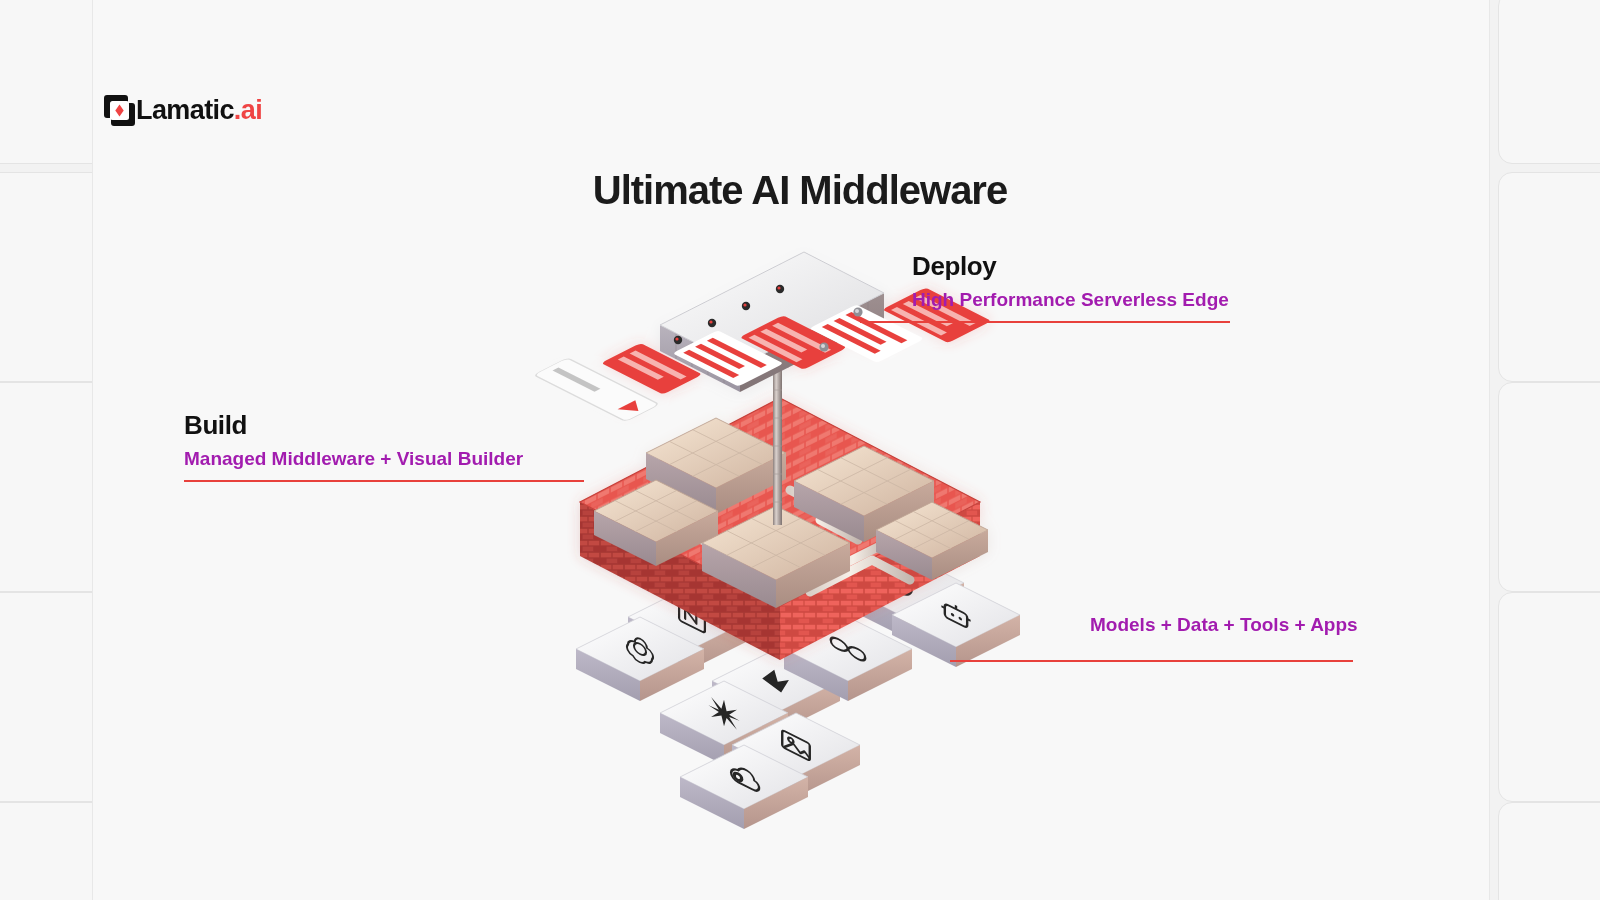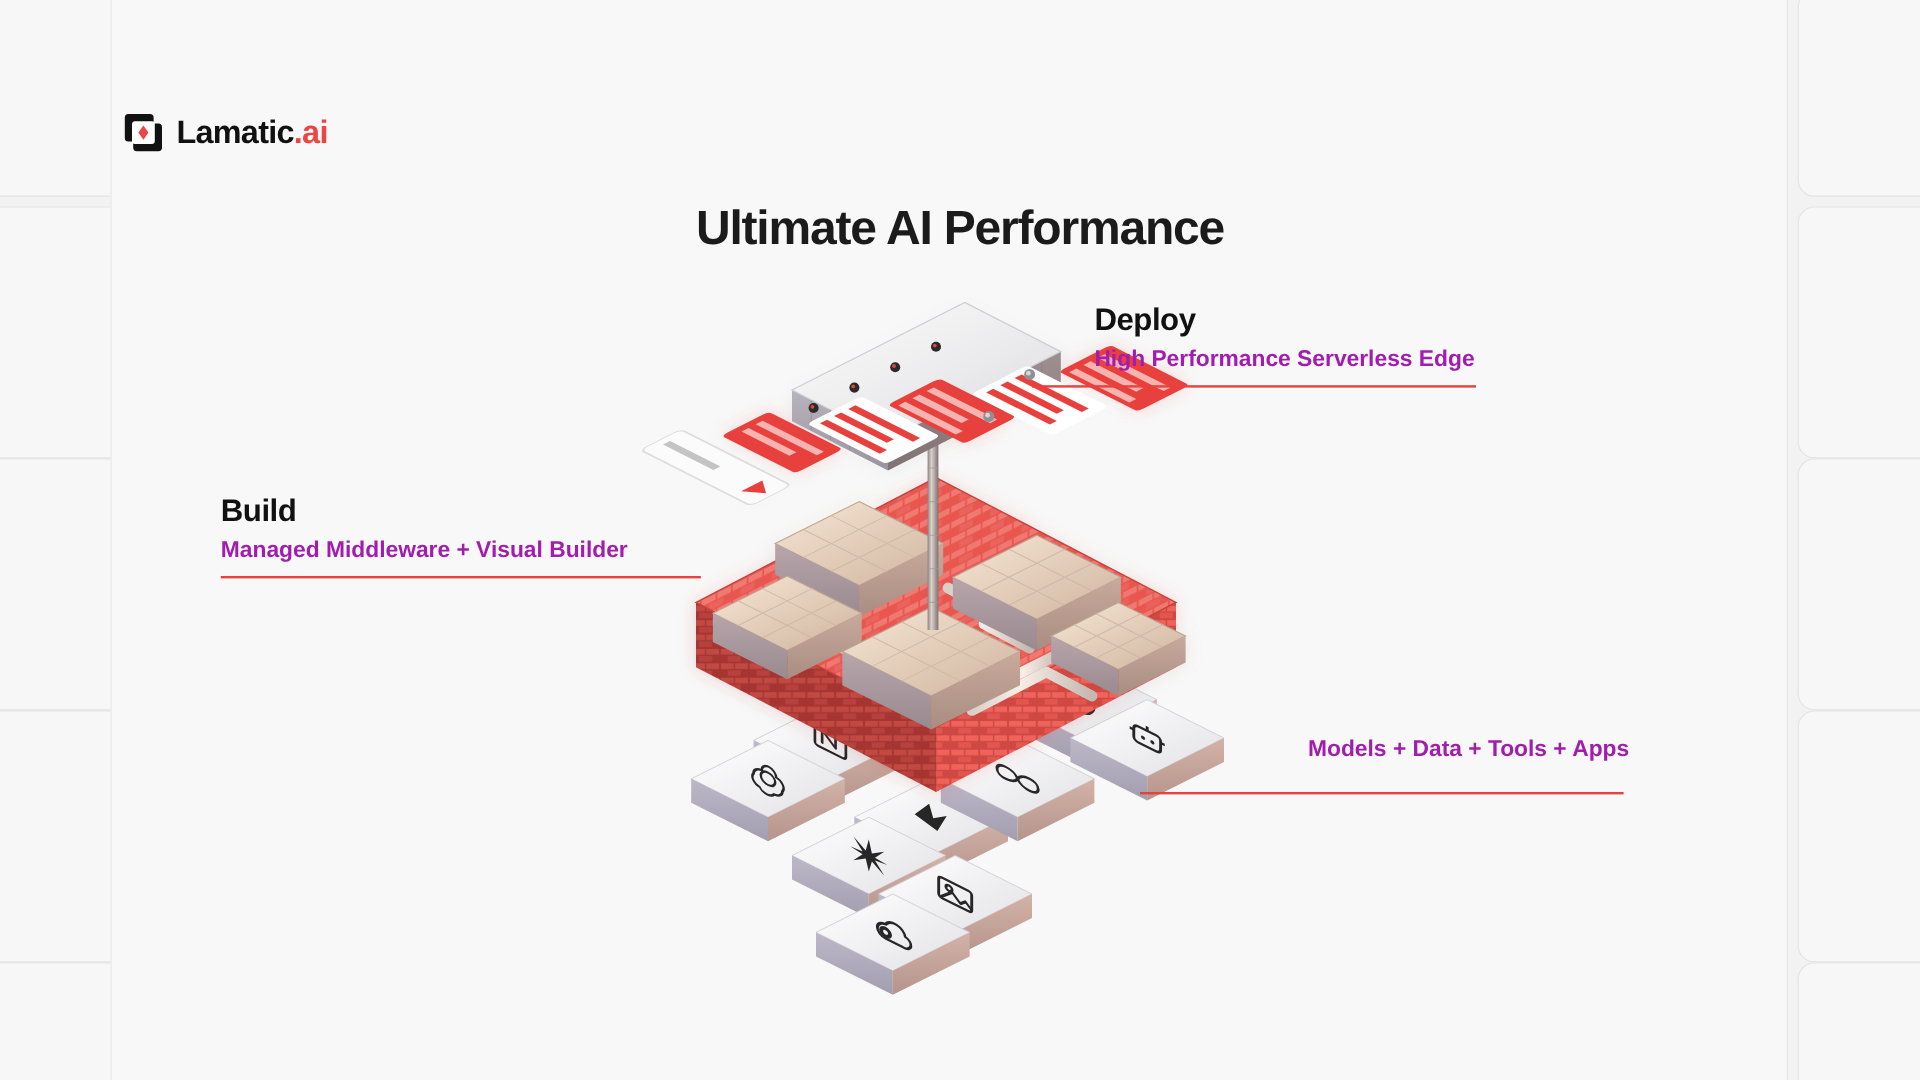--- a/index.html
+++ b/index.html
@@ -33,21 +33,21 @@
   .canvas {
     position:absolute;
     left:92px; top:0;
     width:1398px; height:900px;
     background:#f8f8f8;
     border-left:1px solid #e8e8e8;
     border-right:1px solid #e8e8e8;
   }
 
   
-  .logo { position:absolute; left:103px; top:94px; display:flex; align-items:center; gap:11px; }
+  .logo { position:absolute; left:103px; top:94px; display:flex; align-items:center; }
   .logo-mark { width:33px; height:33px; position:relative; flex:none; }
   .logo-text { font-size:27px; font-weight:700; color:#111; letter-spacing:-0.6px; white-space:nowrap; }
   .logo-dot { color:#ef4444; }
 
   
   .page-title {
     position:absolute; left:0; right:0; top:168px;
     text-align:center;
     font-size:40px; font-weight:700; color:#1b1b1b;
     letter-spacing:-1px;
@@ -102,21 +102,21 @@
     <span class="logo-mark">
       <svg viewBox="0 0 33 33" width="33" height="33">
         <path d="M4 1 h18 a3 3 0 0 1 3 3 v5 h4 a3 3 0 0 1 3 3 v17 a3 3 0 0 1 -3 3 h-18 a3 3 0 0 1 -3 -3 v-5 h-4 a3 3 0 0 1 -3 -3 v-17 a3 3 0 0 1 3 -3 z" fill="#111111"></path>
         <rect x="7" y="7" width="19" height="19" rx="2.5" fill="#ffffff"></rect>
         <path d="M16.5 10.5 L20.7 16.5 L16.5 22.5 L12.3 16.5 Z" fill="#ef4444"></path>
       </svg>
     </span>
     <span class="logo-text"><span>Lamatic</span><span class="logo-dot">.ai</span></span>
   </div>
 
-  <div class="page-title">Ultimate AI Performance</div>
+  <div class="page-title">Ultimate AI Middleware</div>
 
   <div class="iso">
     <svg viewBox="0 0 620 570">
       <defs>
         <linearGradient id="gSlabTop" x1="0" y1="0" x2="1" y2="1">
           <stop offset="0" stop-color="#fdfdfd"></stop>
             <stop offset="1" stop-color="#dcdcdf"></stop>
         </linearGradient>
         <linearGradient id="gSlabL" x1="0" y1="0" x2="0" y2="1">
           <stop offset="0" stop-color="#b9b3bd"></stop>

